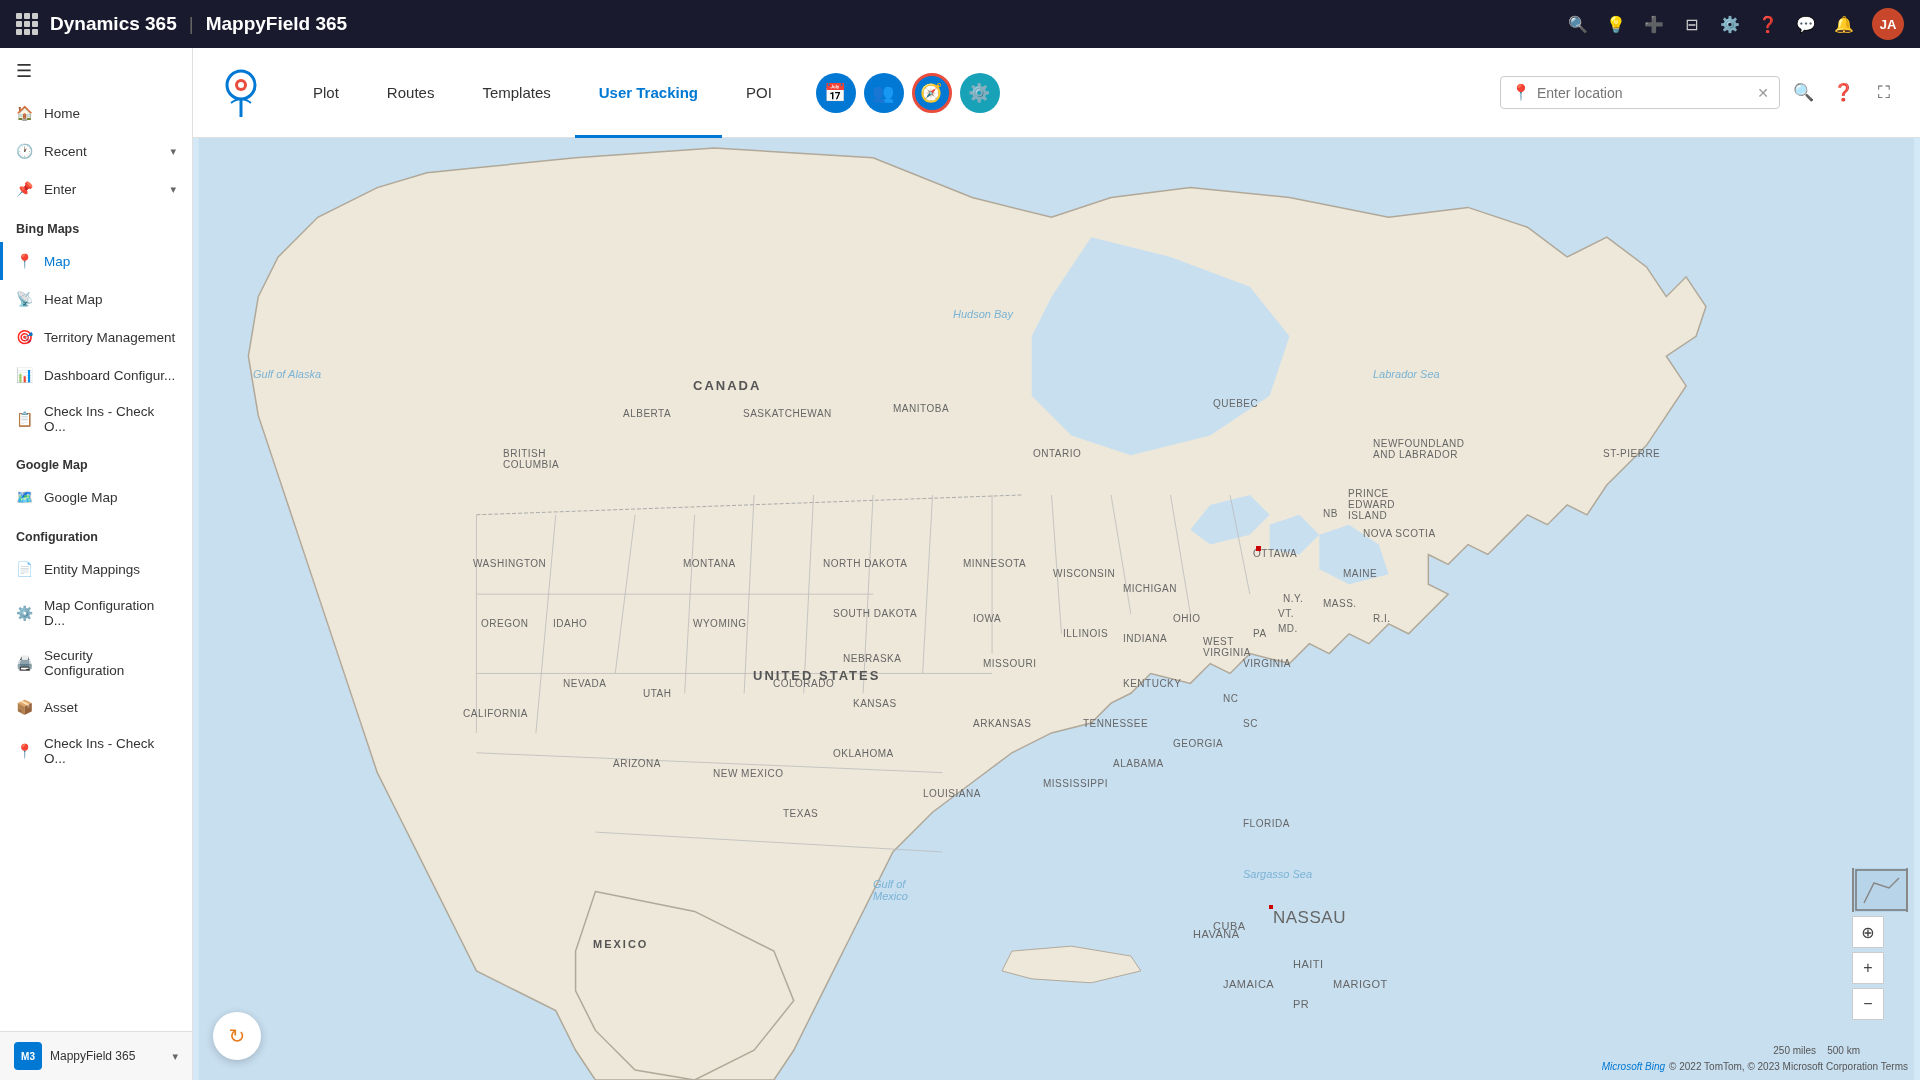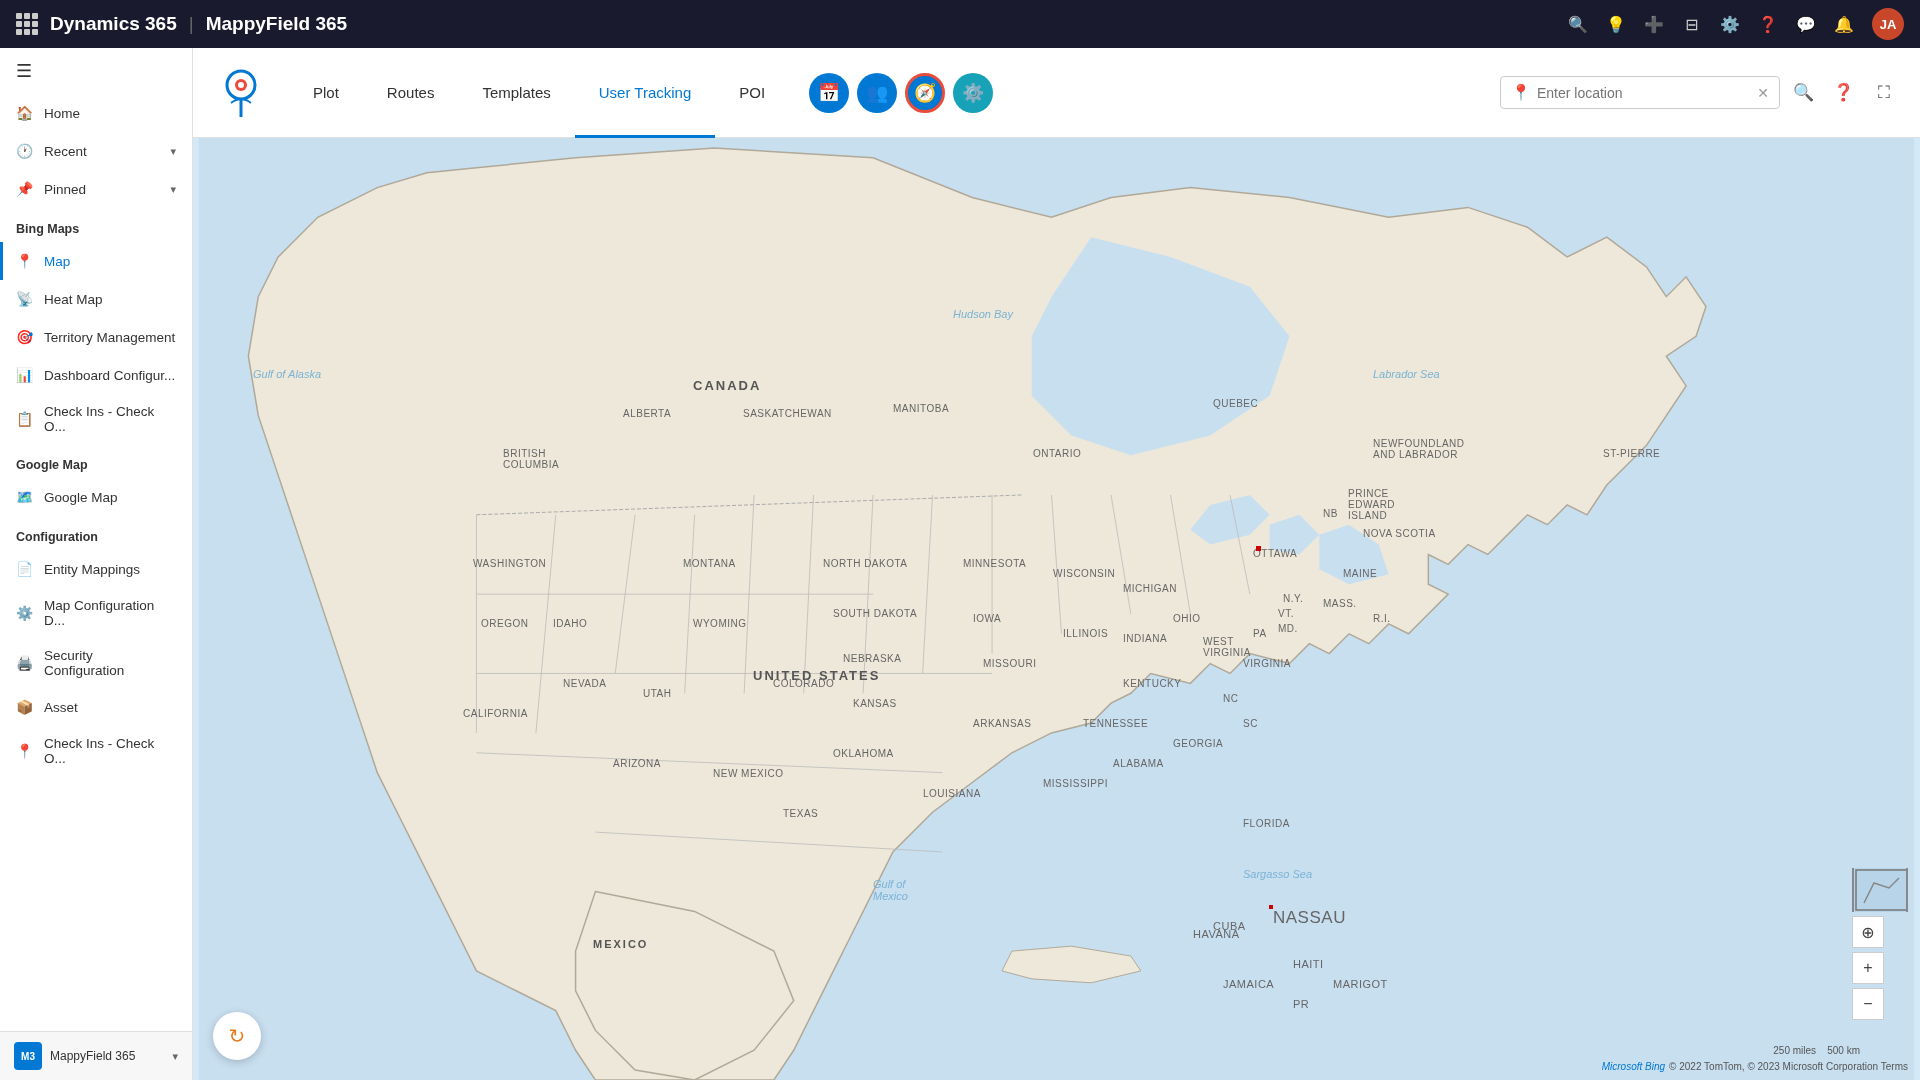--- a/index.html
+++ b/index.html
@@ -179,21 +179,21 @@
       font-size: 15px;
       color: #333;
       cursor: pointer;
       border-bottom: 3px solid transparent;
       position: relative;
       top: 1px;
     }
     .nav-tab.active {
       color: #0078d4;
       border-bottom: 3px solid #0078d4;
-      font-weight: 400;
+      font-weight: 700;
     }
 
     
     .header-icons {
       display: flex;
       align-items: center;
       gap: 8px;
       margin-left: 20px;
     }
     .icon-btn {
@@ -393,21 +393,21 @@
     <span class="nav-icon">🏠</span>
     <span>Home</span>
   </div>
   <div class="sidebar-nav-item">
     <span class="nav-icon">🕐</span>
     <span>Recent</span>
     <span class="sidebar-chevron">▾</span>
   </div>
   <div class="sidebar-nav-item">
     <span class="nav-icon">📌</span>
-    <span>Pinned</span>
+    <span>Enter</span>
     <span class="sidebar-chevron">▾</span>
   </div>
 
   <div class="sidebar-section-label">Bing Maps</div>
 
   <div class="sidebar-nav-item active">
     <span class="nav-icon">📍</span>
     <span>Map</span>
   </div>
   <div class="sidebar-nav-item">

